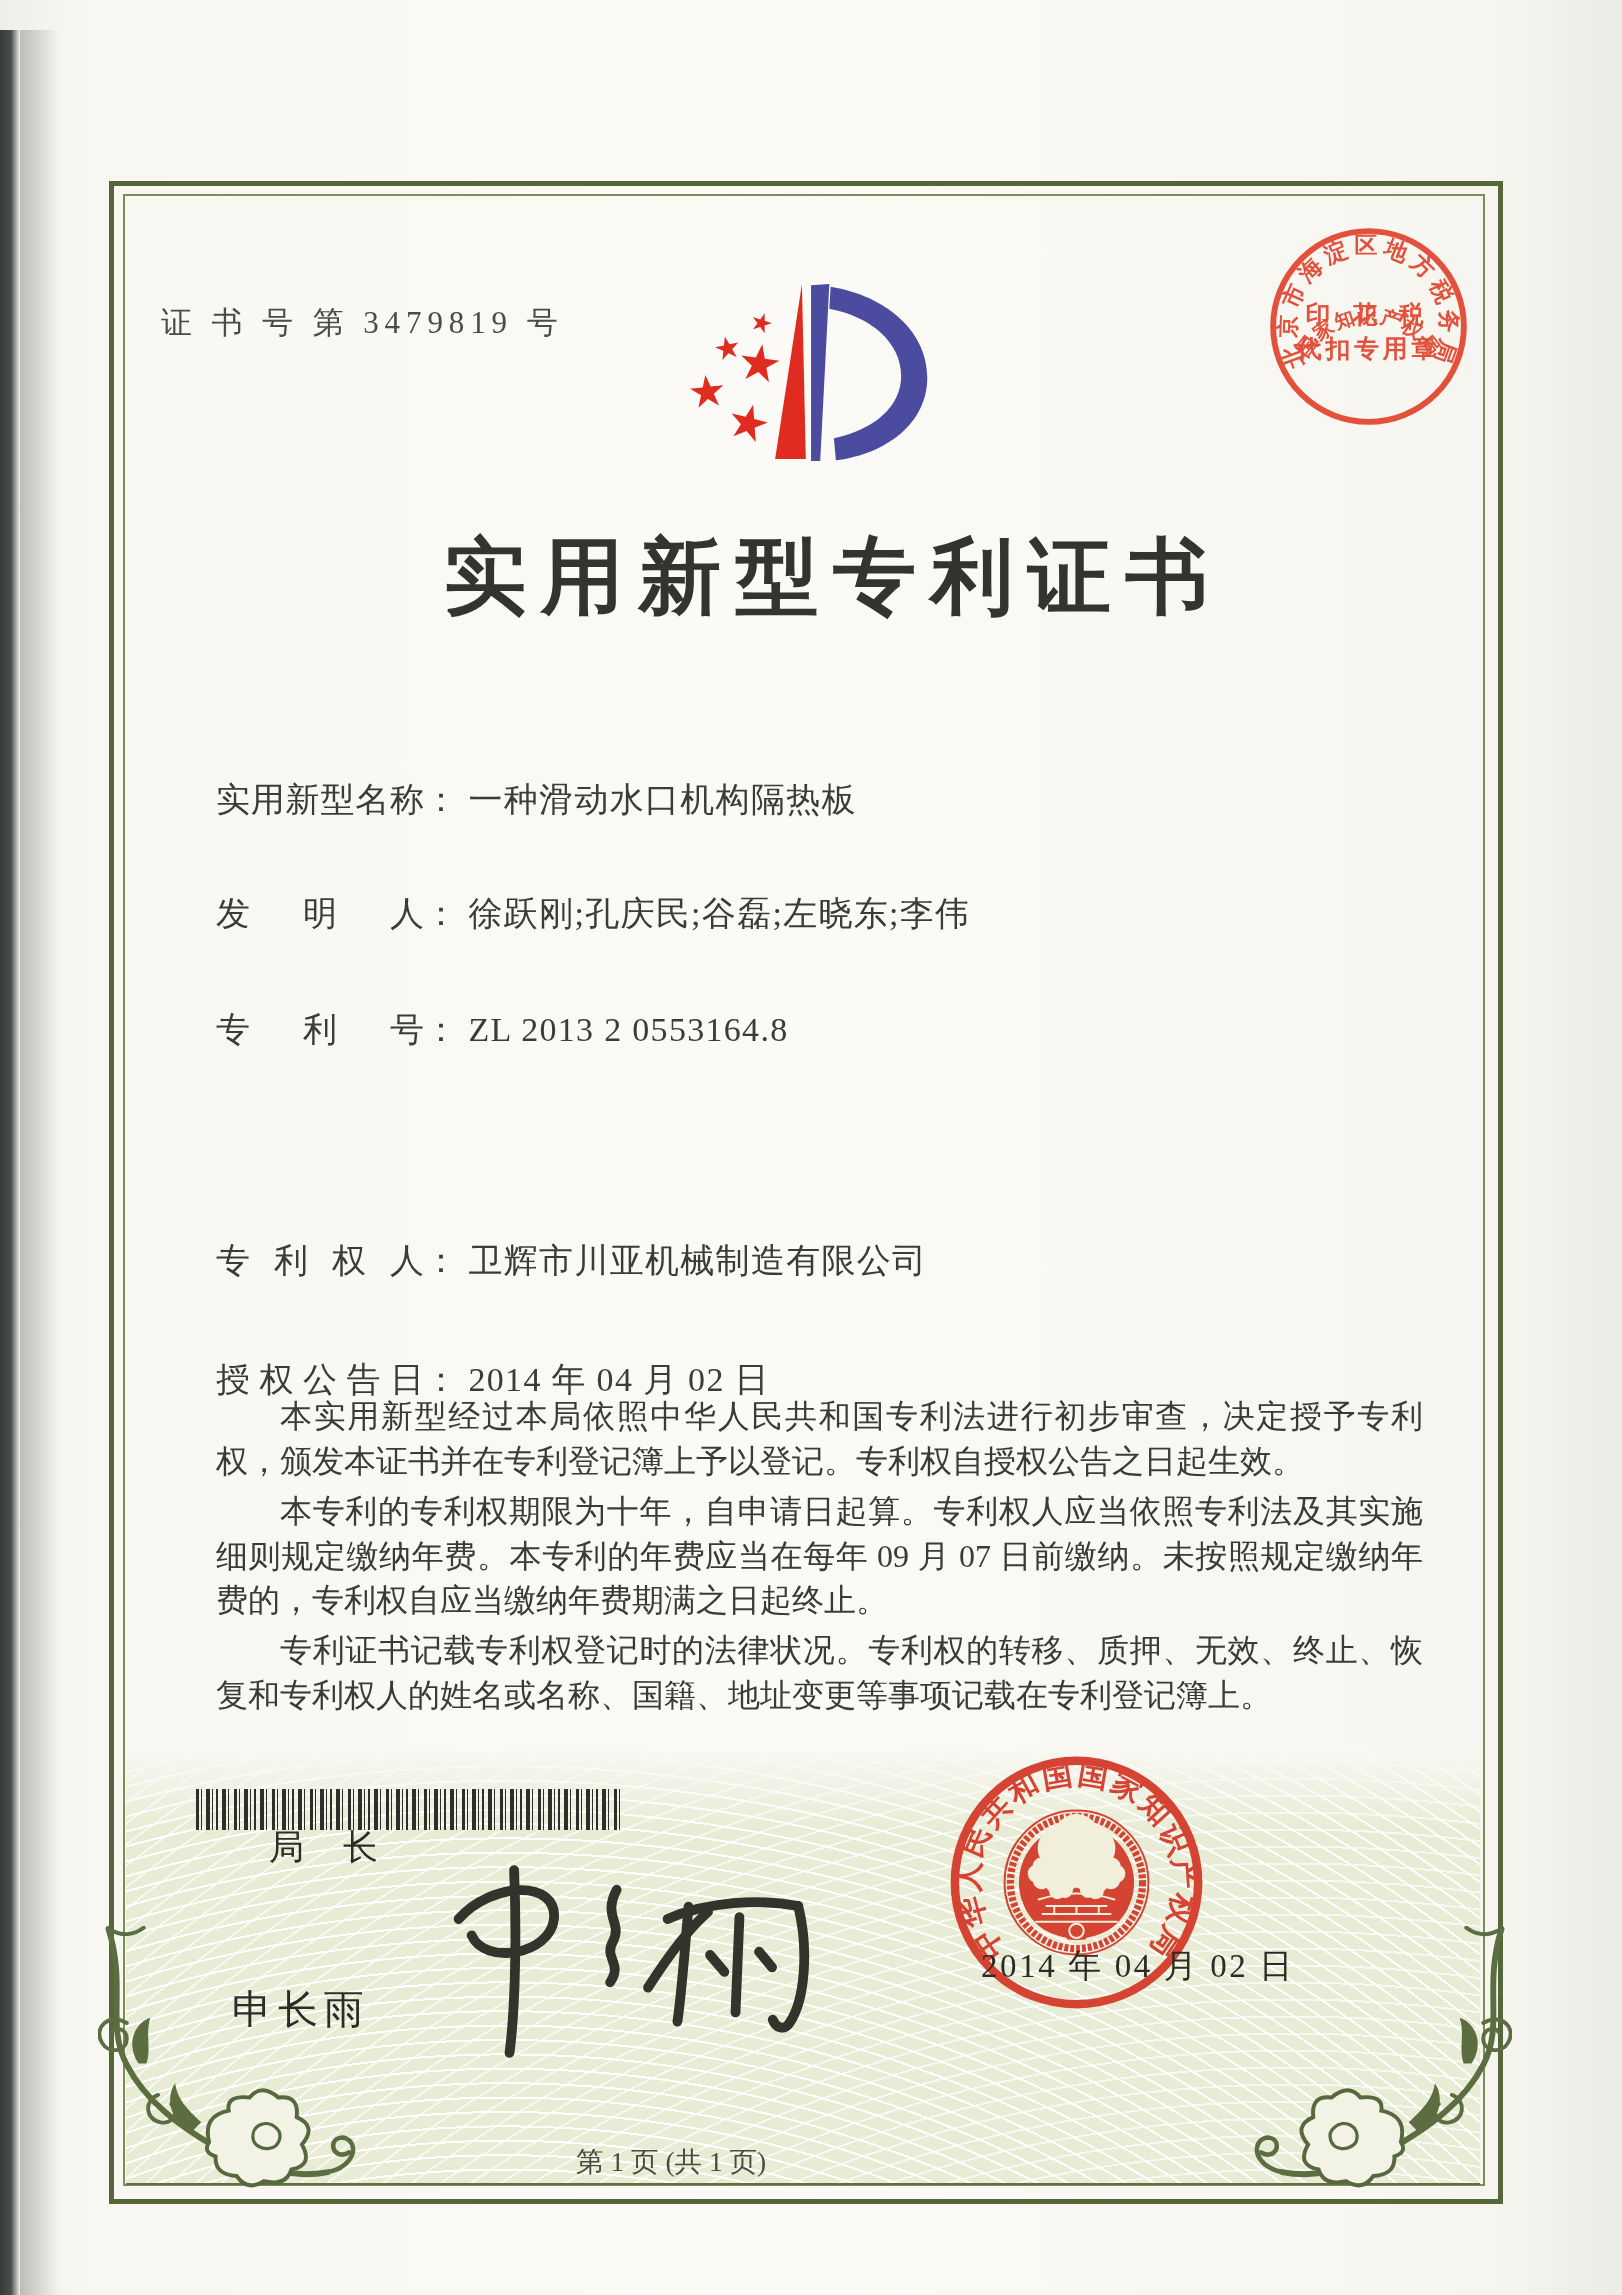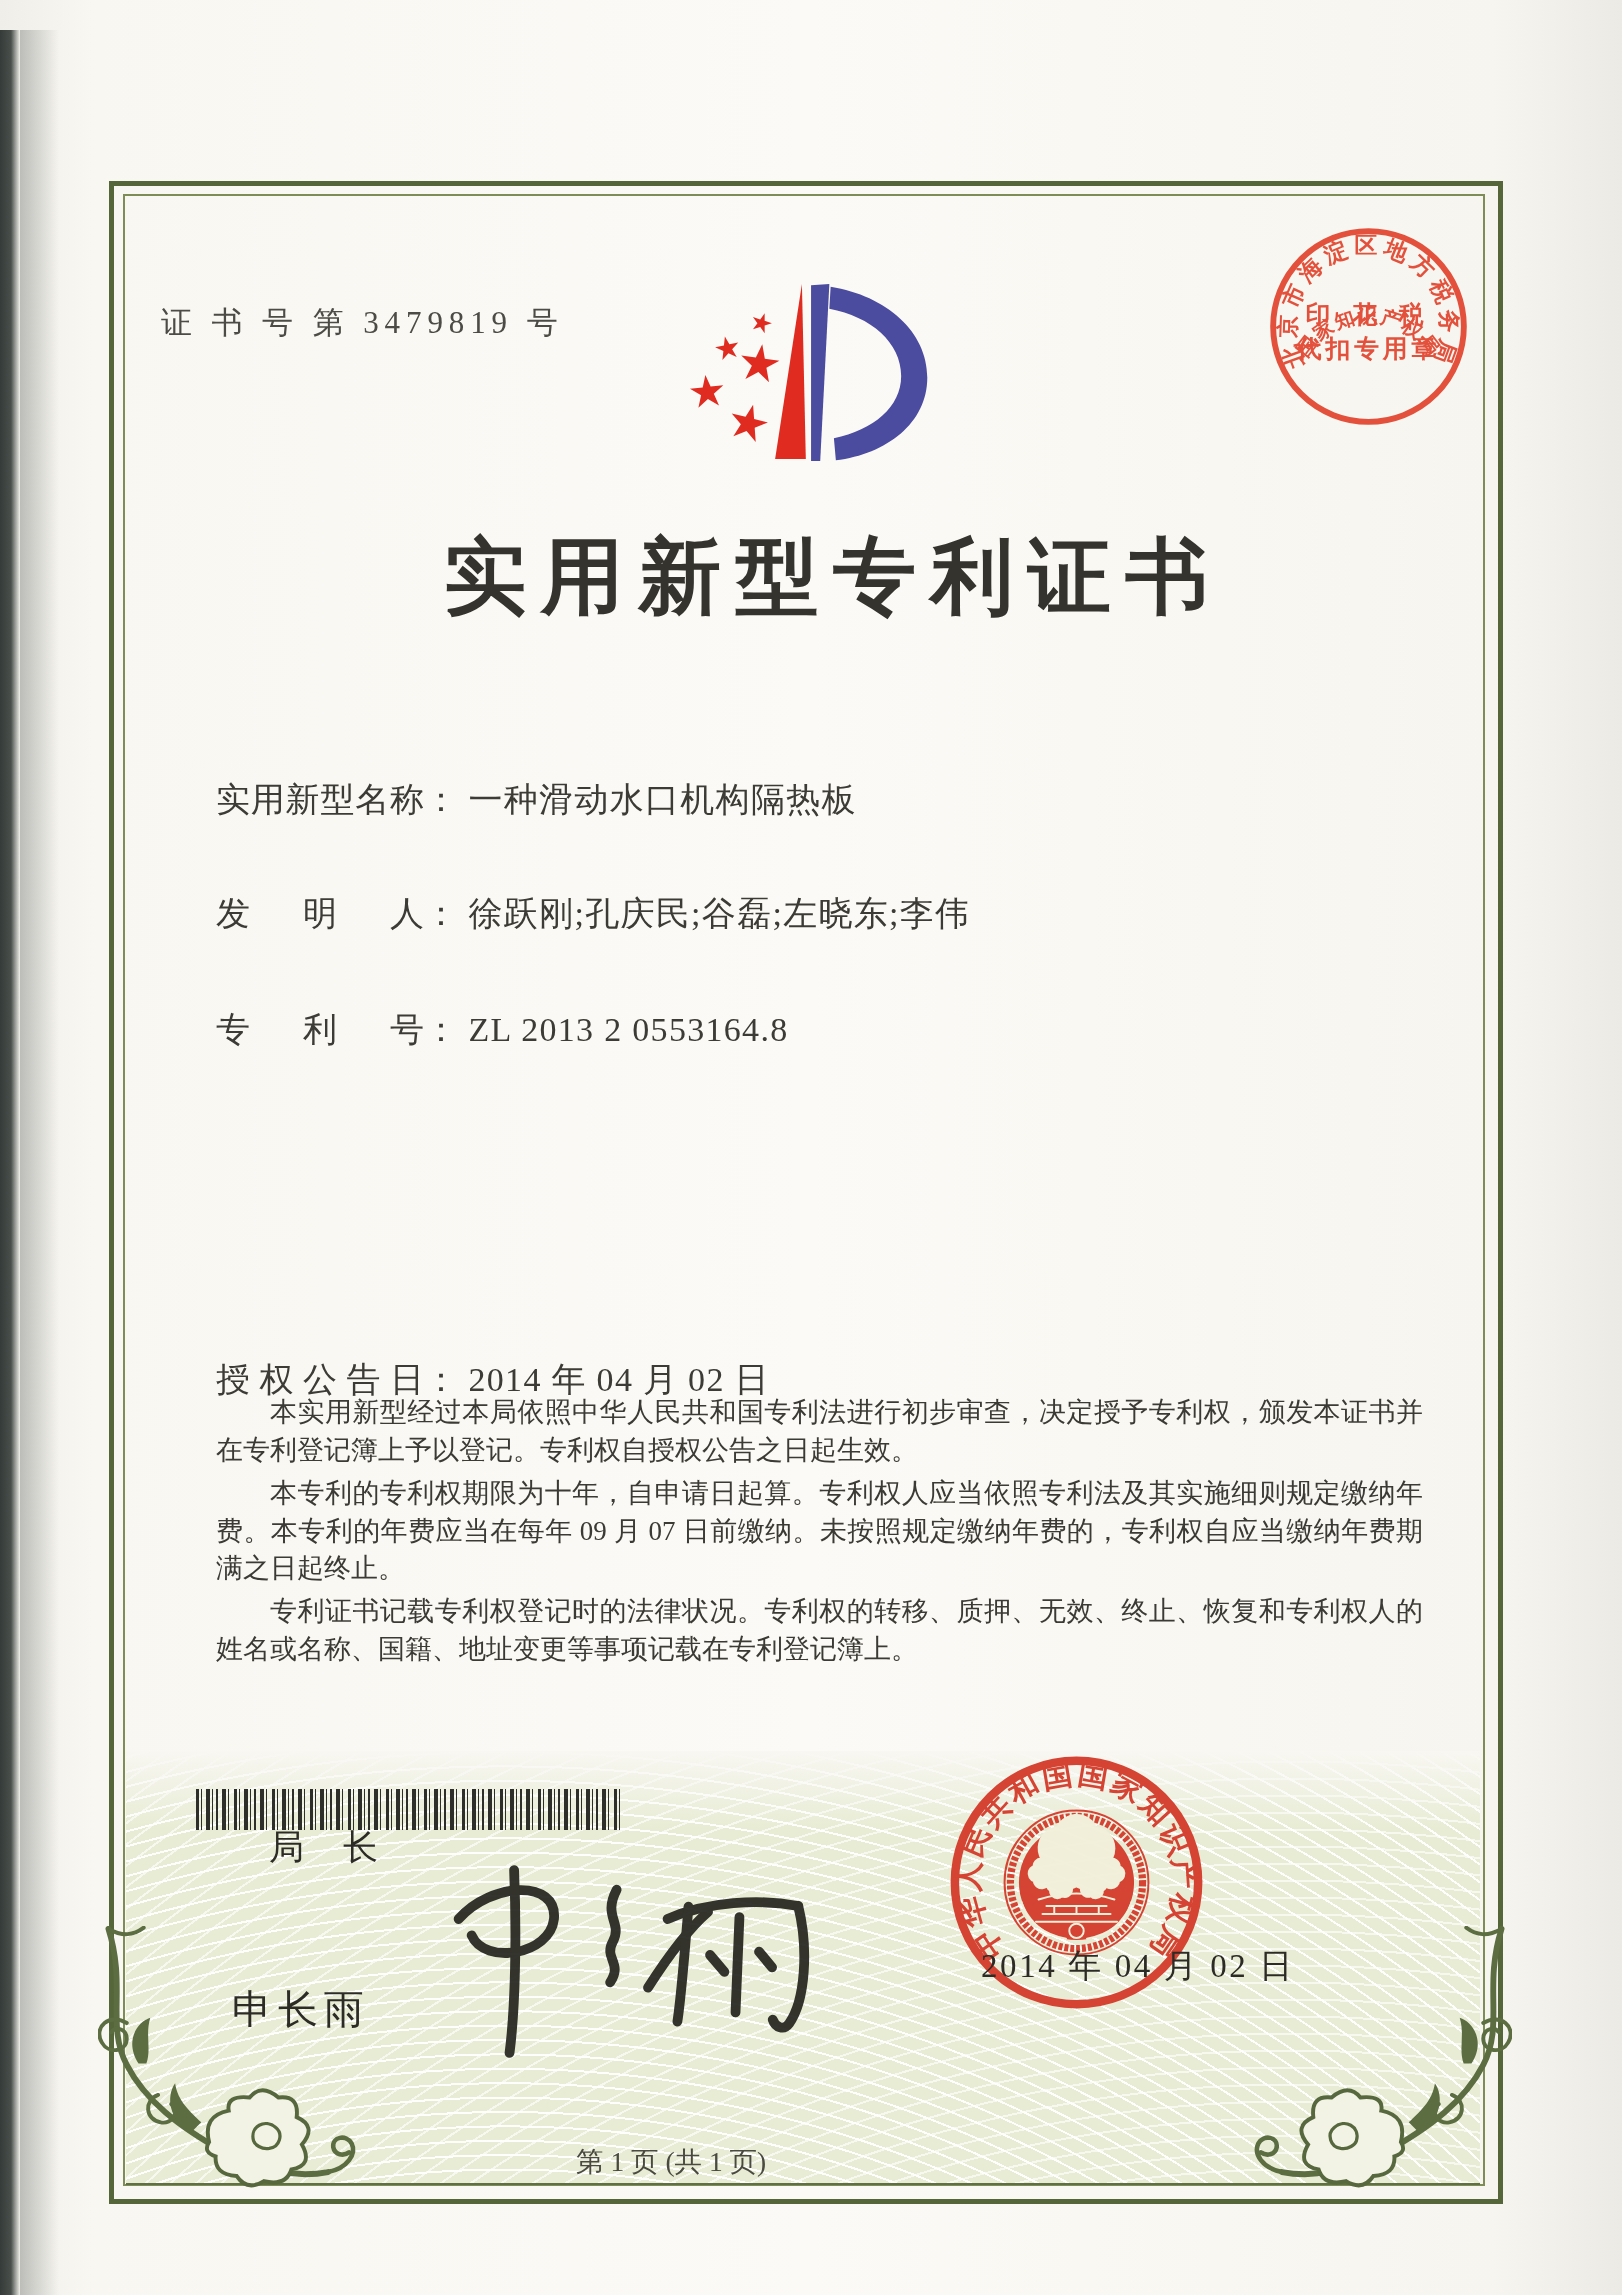--- a/index.html
+++ b/index.html
@@ -22,21 +22,21 @@
   .certno{position:absolute;left:161px;top:302px;font-size:31px;letter-spacing:5.9px;color:#4c4b45;}
   .title{position:absolute;left:0;top:522px;width:1596px;text-align:center;
     font-size:83px;font-weight:bold;letter-spacing:14.4px;color:#34332e;padding-left:35px;}
   .logo{position:absolute;left:670px;top:284px;}
   
   .frow{position:absolute;left:216px;font-size:34px;color:#3c3b35;white-space:nowrap;margin-top:39px;}
   .flabel{display:inline-block;width:208px;text-align:justify;text-align-last:justify;vertical-align:top;}
   .fcolon{display:inline-block;margin-right:10.5px;}
   .fvalue{letter-spacing:1.3px;}
   .bodytext{position:absolute;left:216px;top:1394px;width:1207px;
-    font-size:27px;line-height:1.4;color:#3b3a34;text-align:justify;}
+    font-size:32px;line-height:1.4;color:#3b3a34;text-align:justify;}
   .bodytext p{margin:0 0 5.2px 0;text-indent:2em;}
   
   .panel{position:absolute;left:126px;top:1751px;width:1354px;height:432px;
     border-bottom:2px solid #5f7044;
     background:
       repeating-radial-gradient(1700px circle at 28% 340%, rgba(255,255,255,0) 0 12.4px, rgba(255,255,255,.95) 12.4px 14.4px),
       repeating-radial-gradient(1700px circle at 86% 380%, rgba(255,255,255,0) 0 15px, rgba(255,255,255,.65) 15px 17px),
       #e8ecd4;}
   .panel::before{content:"";position:absolute;left:0;top:0;right:0;height:78px;
     background:linear-gradient(#f8f7f2,rgba(248,247,242,0));}
@@ -93,20 +93,23 @@
 
   <div class="frow" style="top:738px">
     <span class="flabel">实用新型名称</span><span class="fcolon">：</span><span class="fvalue">一种滑动水口机构隔热板</span>
   </div>
   <div class="frow" style="top:852px">
     <span class="flabel">发明人</span><span class="fcolon">：</span><span class="fvalue">徐跃刚;孔庆民;谷磊;左晓东;李伟</span>
   </div>
   <div class="frow" style="top:968px">
     <span class="flabel">专利号</span><span class="fcolon">：</span><span class="fvalue">ZL 2013 2 0553164.8</span>
   </div>
+  <div class="frow" style="top:1199px">
+    <span class="flabel">专利权人</span><span class="fcolon">：</span><span class="fvalue">卫辉市川亚机械制造有限公司</span>
+  </div>
   <div class="frow" style="top:1318px">
     <span class="flabel">授权公告日</span><span class="fcolon">：</span><span class="fvalue">2014 年 04 月 02 日</span>
   </div>
 
   <div class="bodytext">
     <p>本实用新型经过本局依照中华人民共和国专利法进行初步审查，决定授予专利权，颁发本证书并在专利登记簿上予以登记。专利权自授权公告之日起生效。</p>
     <p>本专利的专利权期限为十年，自申请日起算。专利权人应当依照专利法及其实施细则规定缴纳年费。本专利的年费应当在每年 09 月 07 日前缴纳。未按照规定缴纳年费的，专利权自应当缴纳年费期满之日起终止。</p>
     <p>专利证书记载专利权登记时的法律状况。专利权的转移、质押、无效、终止、恢复和专利权人的姓名或名称、国籍、地址变更等事项记载在专利登记簿上。</p>
   </div>
 

